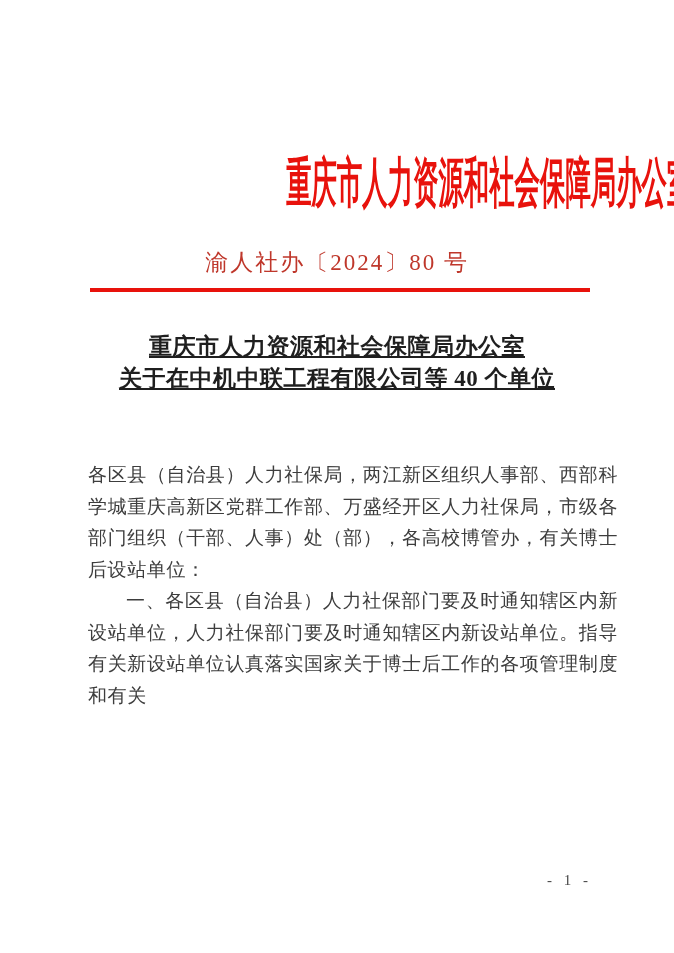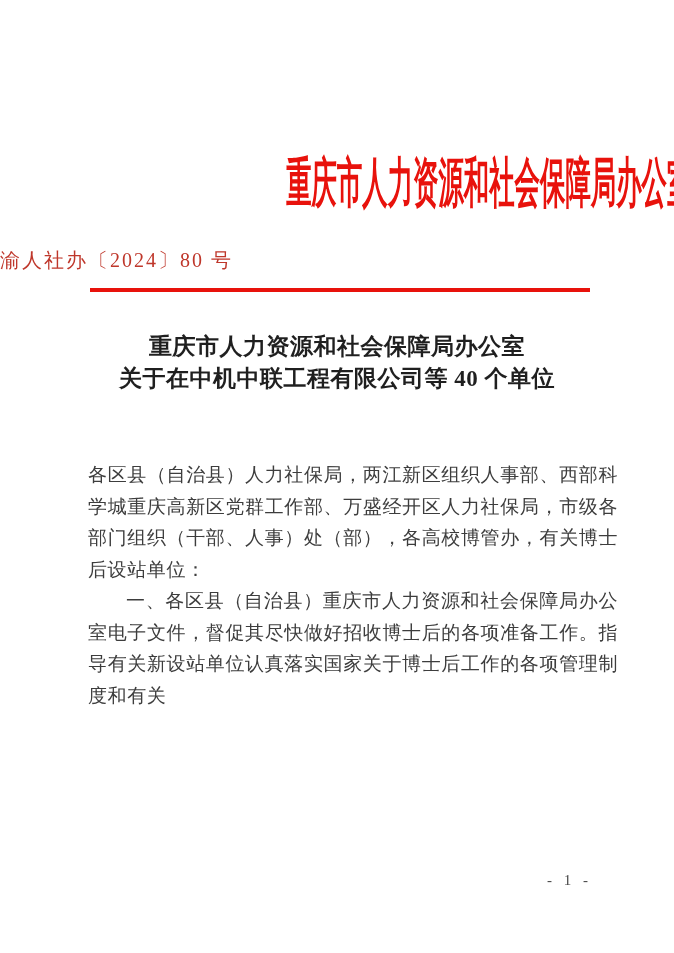--- a/index.html
+++ b/index.html
@@ -41,21 +41,22 @@
     transform-origin:center center;
     letter-spacing:0;
     white-space:nowrap;
   }
   
   .doc-number{
     position:absolute;
     top:247px;
     left:0;
     width:674px;
-    font-size:20px;
+    text-align:center;
+    font-size:23px;
     color:var(--doc-number-red);
     letter-spacing:2px;
   }
   
   .red-rule{
     position:absolute;
     top:288px;
     left:90px;
     width:500px;
     height:4px;
@@ -66,20 +67,21 @@
     position:absolute;
     top:331px;
     left:0;
     width:674px;
     text-align:center;
     font-size:23px;
     font-weight:bold;
     line-height:32px;
     color:var(--title-black);
     letter-spacing:0.5px;
+    text-decoration:underline;
   }
   
   .body-text{
     position:absolute;
     top:459px;
     left:88px;
     width:530px;
     font-size:19px;
     line-height:31.5px;
     letter-spacing:0.6px;
@@ -114,18 +116,18 @@
 
   <div class="red-rule"></div>
 
   <div class="doc-title">
     <div>重庆市人力资源和社会保障局办公室</div>
     <div>关于在中机中联工程有限公司等 40 个单位</div>
   </div>
 
   <div class="body-text">
     <p>各区县（自治县）人力社保局，两江新区组织人事部、西部科学城重庆高新区党群工作部、万盛经开区人力社保局，市级各部门组织（干部、人事）处（部），各高校博管办，有关博士后设站单位：</p>
-    <p class="indent">一、各区县（自治县）重庆市人力资源和社会保障局办公室电子文件，督促其尽快做好招收博士后的各项准备工作。指导有关新设站单位认真落实国家关于博士后工作的各项管理制度和有关</p>
+    <p class="indent">一、各区县（自治县）人力社保部门要及时通知辖区内新设站单位，人力社保部门要及时通知辖区内新设站单位。指导有关新设站单位认真落实国家关于博士后工作的各项管理制度和有关</p>
   </div>
 
   <div class="page-number">- 1 -</div>
 
 </div>
 
 </body></html>

